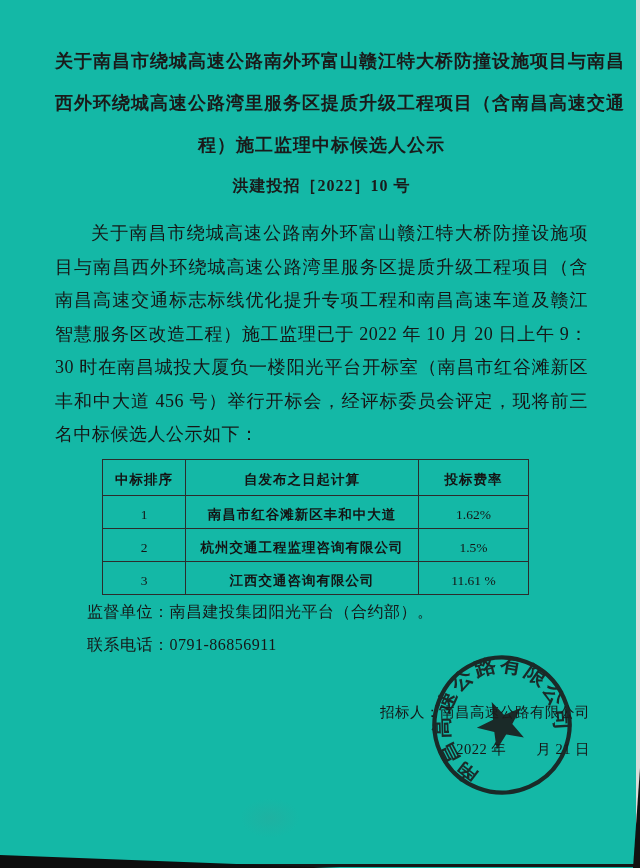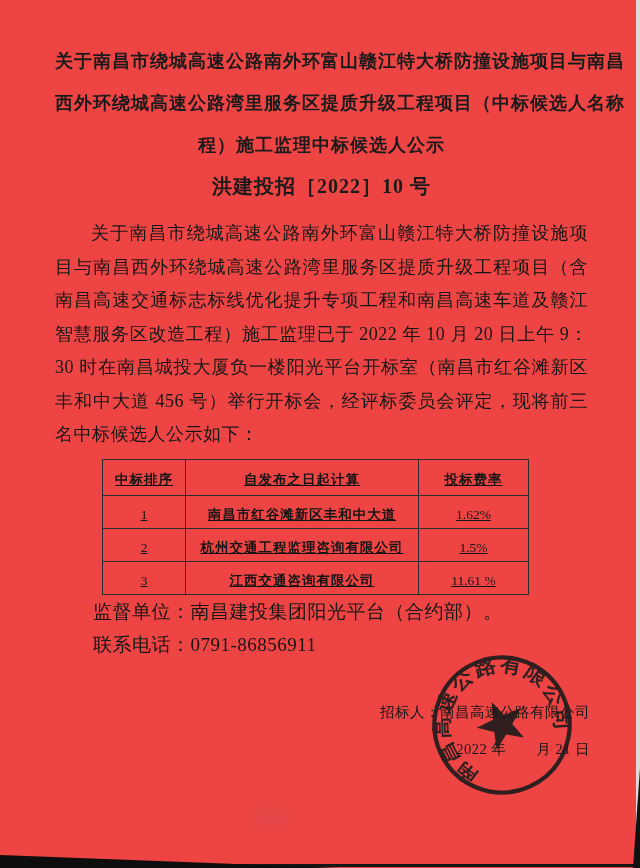--- a/index.html
+++ b/index.html
@@ -5,75 +5,74 @@
   * { margin: 0; padding: 0; box-sizing: border-box; }
   html, body { width: 640px; height: 868px; }
   body {
     font-family: "Liberation Serif", "DejaVu Serif", serif;
     background: #ffffff;
     position: relative;
     overflow: hidden;
   }
   .page {
     position: absolute; inset: 0;
-    background: #ef4444;
+    background: #14b8a6;
     color: #1a1a1a;
   }
   .content {
     position: absolute;
     left: 55px; right: 52px; top: 0;
   }
   .title-block {
     margin-top: 40px;
     text-align: center;
     font-weight: 700;
     font-size: 18px;
     letter-spacing: 1px;
   }
   .title-line { display: block; line-height: 42px; white-space: nowrap; }
   .doc-number {
     text-align: center;
     font-weight: 700;
-    font-size: 20px;
+    font-size: 16px;
     line-height: 40px;
     letter-spacing: 1px;
   }
   .para {
     font-size: 18px;
     line-height: 33.5px;
     text-align: justify;
     text-indent: 2em;
     letter-spacing: 0.5px;
     color: #161616;
   }
   .p1 { margin-top: 11px; }
   .bid-table {
     border-collapse: collapse;
     margin: 7px 4px 0 47px;
     table-layout: fixed;
     width: 426px;
     font-size: 13.5px;
     color: #141414;
-    text-decoration: underline;
   }
   .bid-table th, .bid-table td {
     border: 1.6px solid #2c2c2c;
     text-align: center;
     vertical-align: middle;
     padding-top: 6px;
   }
   .bid-table th { height: 36px; font-weight: 700; letter-spacing: 1px; }
   .bid-table td { height: 33px; }
   .col-rank { width: 83px; }
   .col-name { width: 233px; }
   .col-rate { width: 110px; }
   .cell-name { font-weight: 600; letter-spacing: 1px; }
   .p2 { margin-top: 15px; }
   .sup-line, .phone-line {
-    font-size: 19px;
+    font-size: 16px;
     line-height: 33px;
     text-indent: 2em;
     letter-spacing: 0.5px;
     color: #161616;
   }
   .footer-block {
     position: absolute;
     top: 694px; right: 50px;
     text-align: right;
     font-size: 14.5px;
@@ -122,21 +121,21 @@
   }
 </style>
 </head>
 <body>
 
 <div class="page">
   <div class="content">
 
     <div class="title-block">
       <span class="title-line">关于南昌市绕城高速公路南外环富山赣江特大桥防撞设施项目与南昌</span>
-      <span class="title-line">西外环绕城高速公路湾里服务区提质升级工程项目（中标候选人名称</span>
+      <span class="title-line">西外环绕城高速公路湾里服务区提质升级工程项目（含南昌高速交通</span>
       <span class="title-line">程）施工监理中标候选人公示</span>
     </div>
 
     <div class="doc-number">洪建投招［2022］10 号</div>
 
     <p class="para p1">关于南昌市绕城高速公路南外环富山赣江特大桥防撞设施项目与南昌西外环绕城高速公路湾里服务区提质升级工程项目（含南昌高速交通标志标线优化提升专项工程和南昌高速车道及赣江智慧服务区改造工程）施工监理已于 2022 年 10 月 20 日上午 9：30 时在南昌城投大厦负一楼阳光平台开标室（南昌市红谷滩新区丰和中大道 456 号）举行开标会，经评标委员会评定，现将前三名中标候选人公示如下：</p>
 
     <table class="bid-table">
       <colgroup>
         <col class="col-rank">

